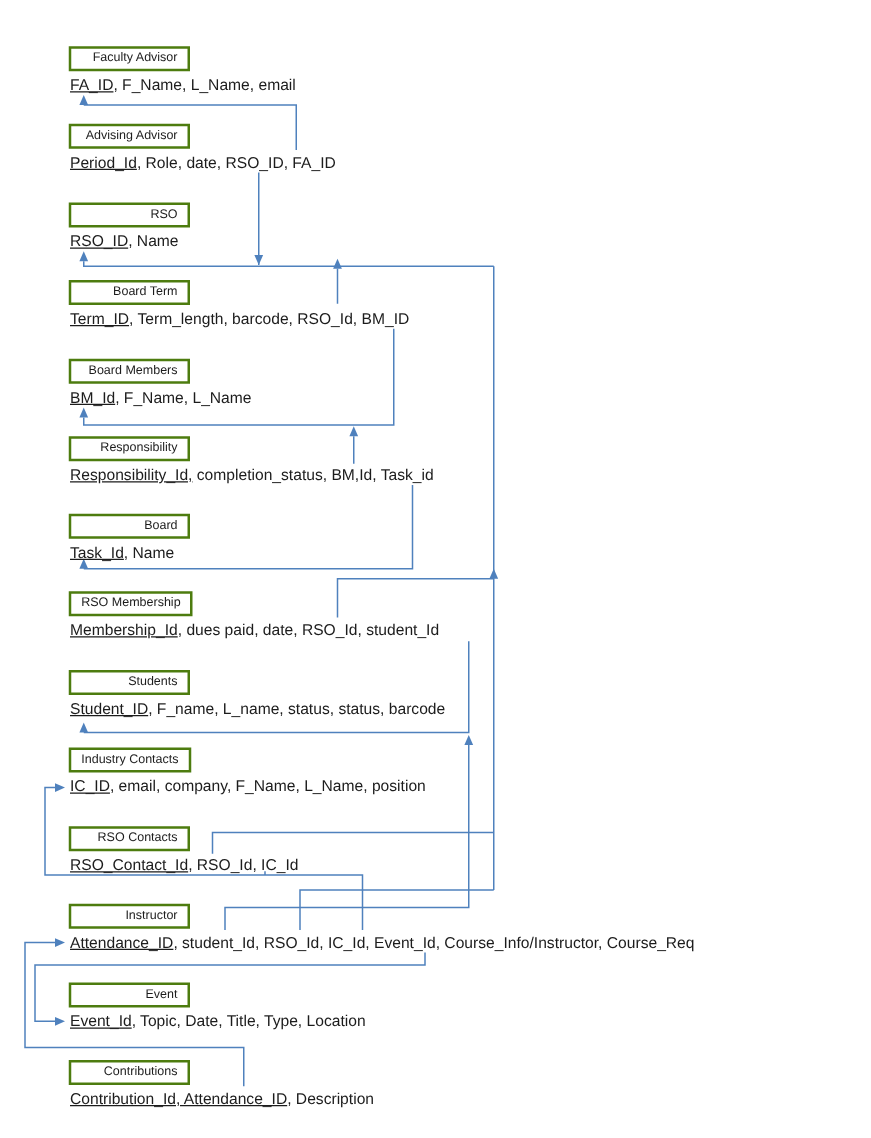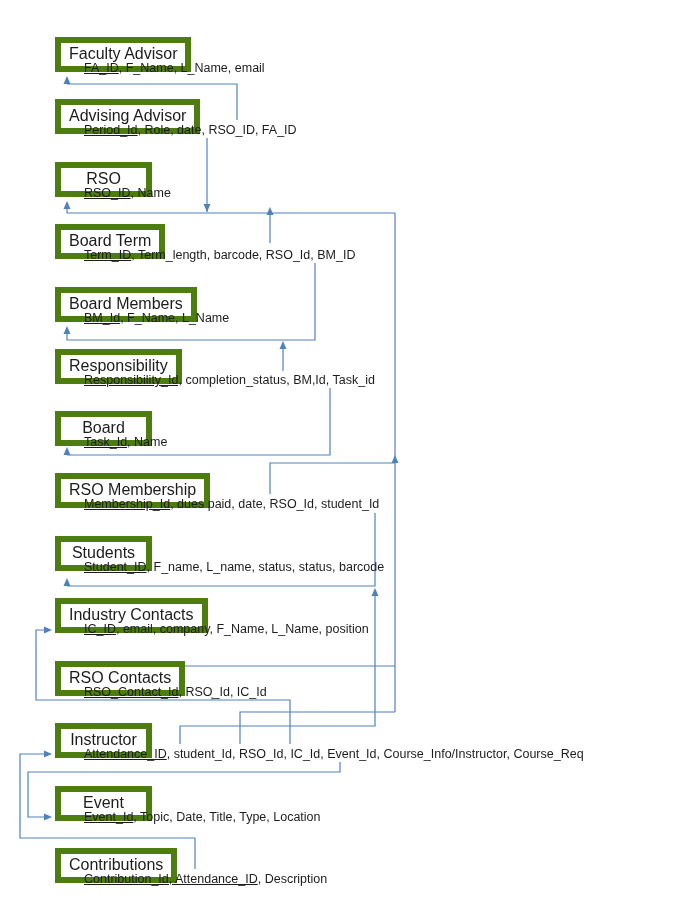--- a/index.html
+++ b/index.html
@@ -6,27 +6,27 @@
   .canvas {
     position:relative; width:697px; height:910px; background:#ffffff;
     font-family:"Liberation Sans", sans-serif; color:#1c1c1c; overflow:hidden;
   }
   .connectors { position:absolute; left:0; top:0; width:697px; height:910px; }
   .connectors polyline { fill:none; stroke:#4f81bd; stroke-width:1.2; }
   .connectors polygon { fill:#4f81bd; stroke:none; }
   .entity { position:absolute; }
   .ebox {
     position:absolute; left:0; top:0; display:inline-block; box-sizing:border-box;
-    min-width:97px; border:6px solid #4d7c0f; background:#ffffff;
-    padding:2px 8px 3px 8px; text-align:center; font-size:16px; white-space:nowrap;
+    min-width:97px; border:2px solid #4d7c0f; background:#ffffff;
+    padding:2px 8px 3px 8px; text-align:right; font-size:10px; white-space:nowrap;
   }
   .fields {
     position:absolute; left:1px; top:24px; white-space:nowrap; font-size:12.5px;
   }
-  .u { text-decoration:underline;margin-left:28px; }
+  .u { text-decoration:underline; }
 </style>
 </head>
 <body>
 
 <div class="canvas">
 
   <svg class="connectors" viewBox="0 0 697 910">
     <g>
       <polyline points="237,120 237,84 67,84"></polyline>
       <polygon points="67,76 63.5,84 70.5,84"></polygon>

